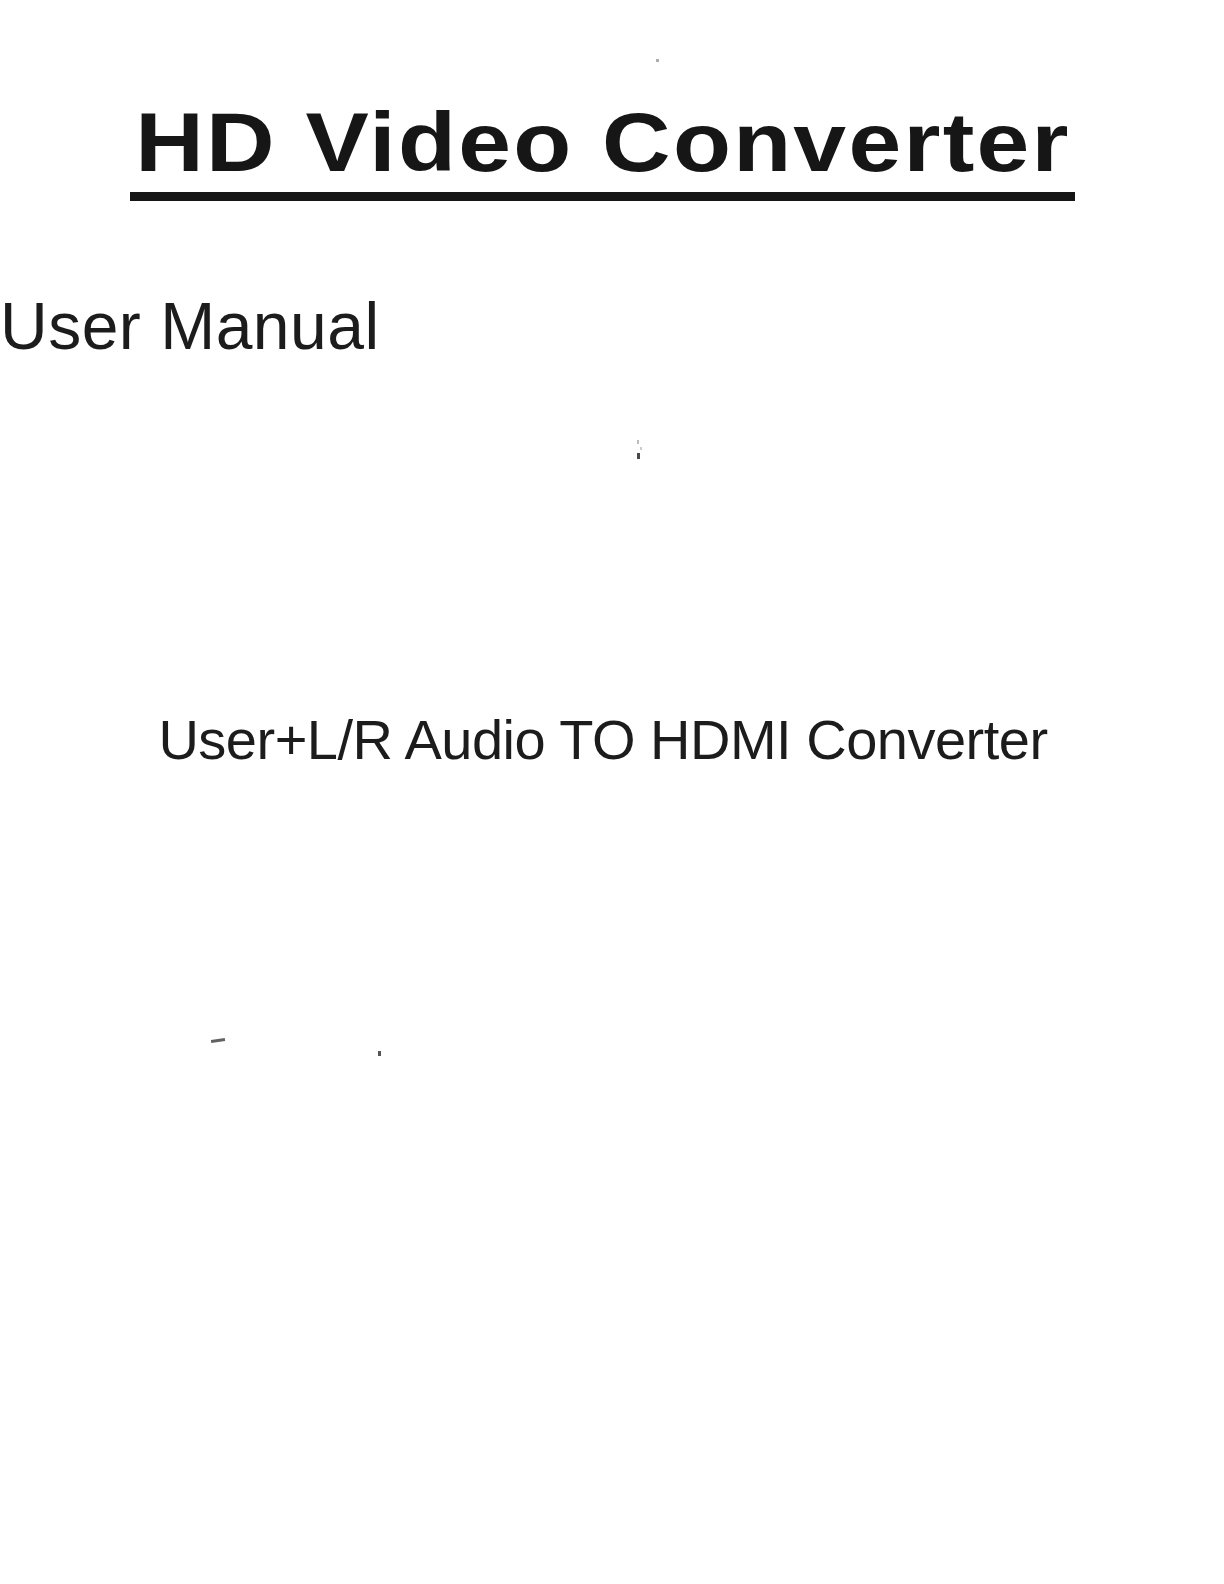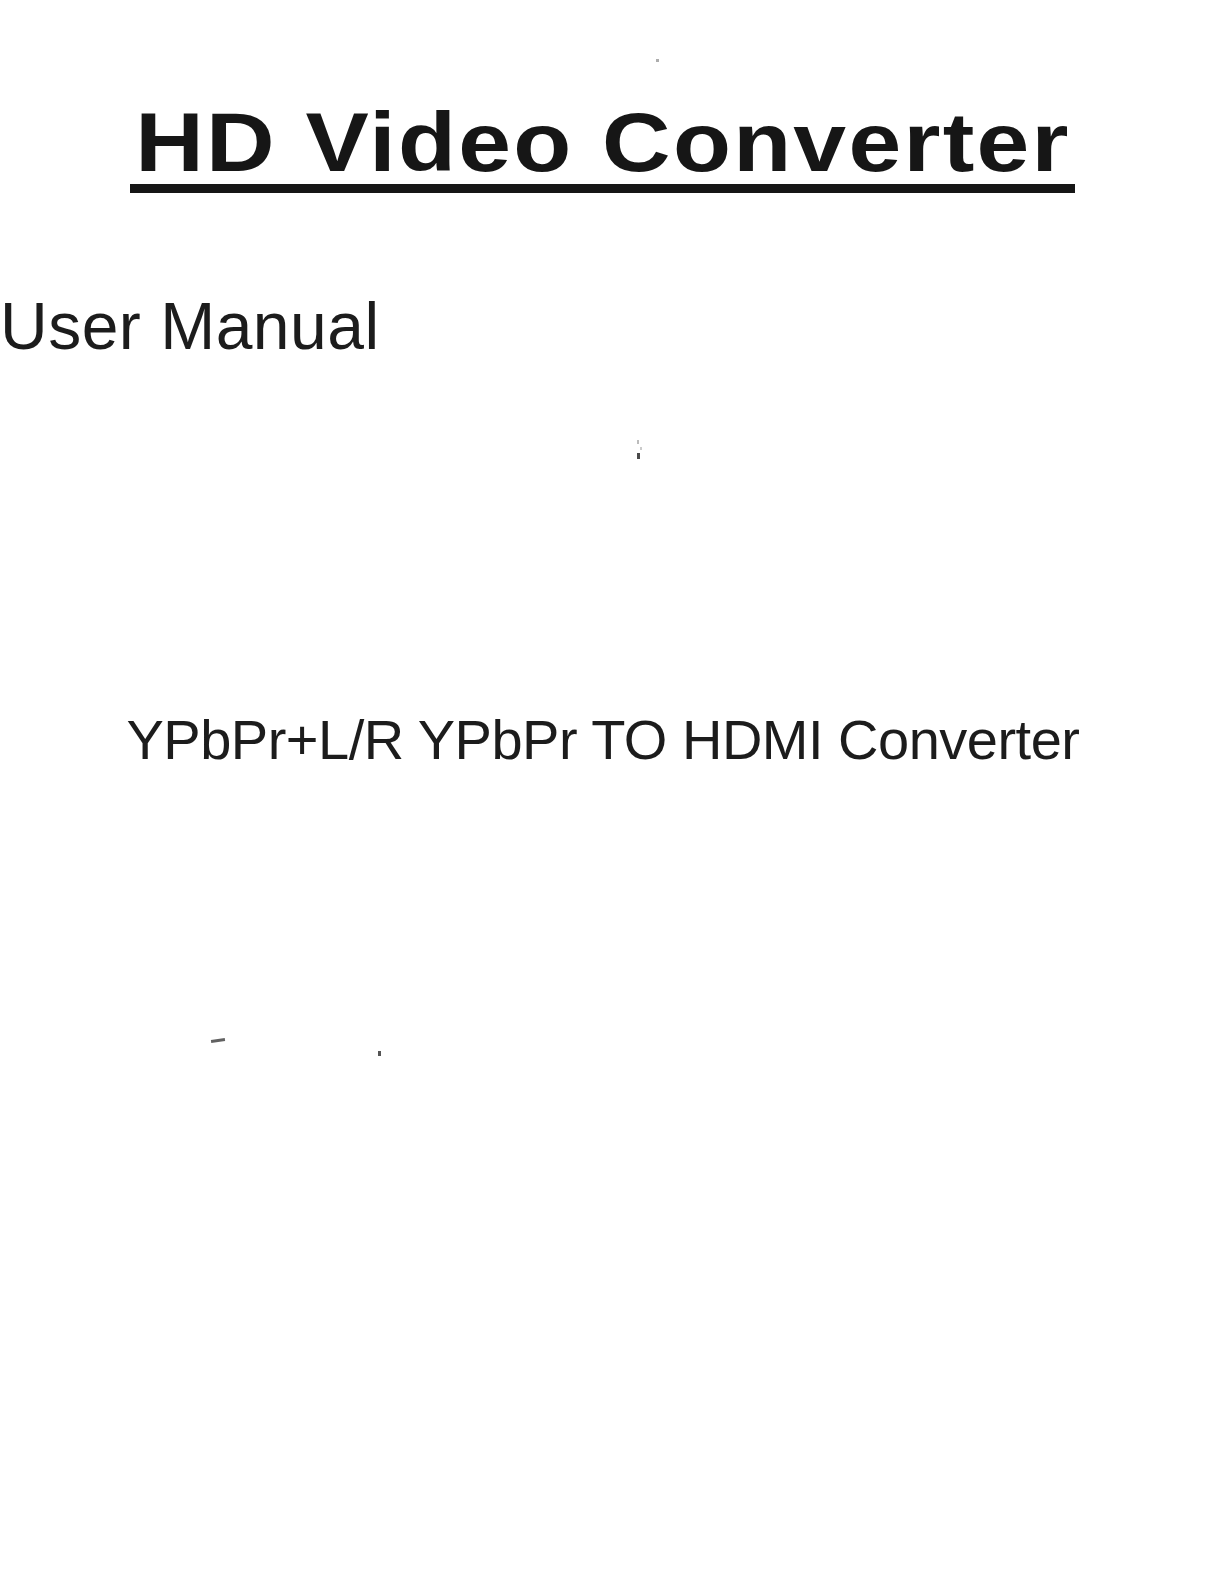--- a/index.html
+++ b/index.html
@@ -16,21 +16,21 @@
     overflow: hidden;
   }
   
   .title-wrap {
     position: absolute;
     top: 100px;
     left: 130px;
     width: 945px;
     text-align: center;
     border-bottom: 9px solid #161616;
-    padding-bottom: 0px;
+    padding-bottom: 8px;
   }
   .doc-title {
     display: inline-block;
     font-size: 84px;
     line-height: 1;
     font-weight: 900;
     letter-spacing: 2px;
     color: #161616;
     transform: scaleX(1.13);
     transform-origin: center;
@@ -77,21 +77,21 @@
 <body>
 
 <div class="page">
 
   <header class="title-wrap">
     <h1 class="doc-title">HD Video Converter</h1>
   </header>
 
   <div class="subtitle">User Manual</div>
 
-  <div class="product-line">YPbPr+L/R YPbPr TO HDMI Converter</div>
+  <div class="product-line">User+L/R Audio TO HDMI Converter</div>
 
   <span class="artifact a1"></span>
   <span class="artifact a2"></span>
   <span class="artifact a3"></span>
   <span class="artifact a4"></span>
   <span class="artifact a5"></span>
   <span class="artifact a6"></span>
 
 </div>
 

